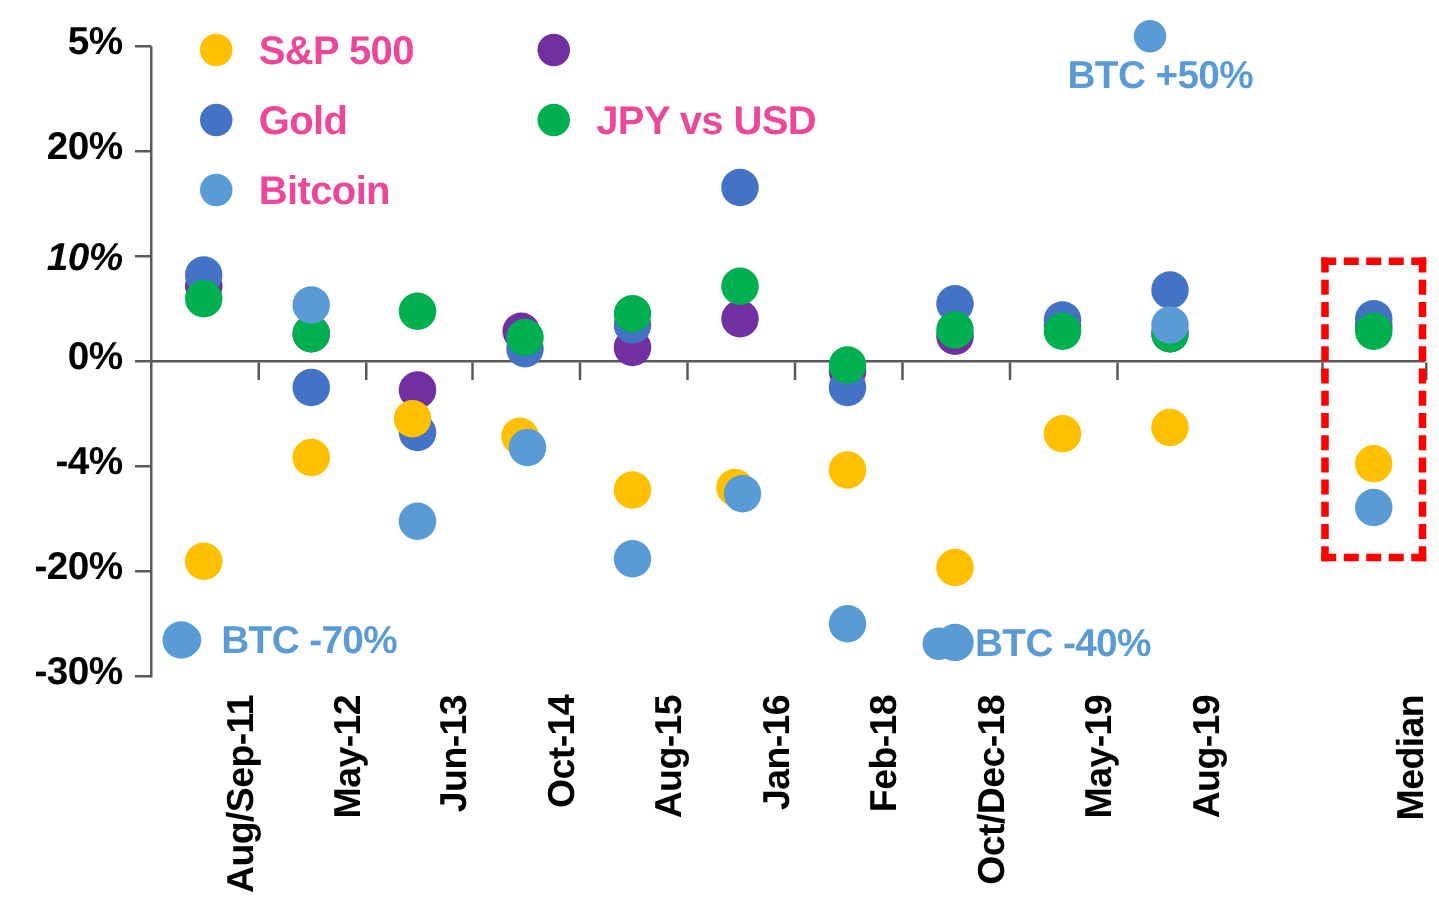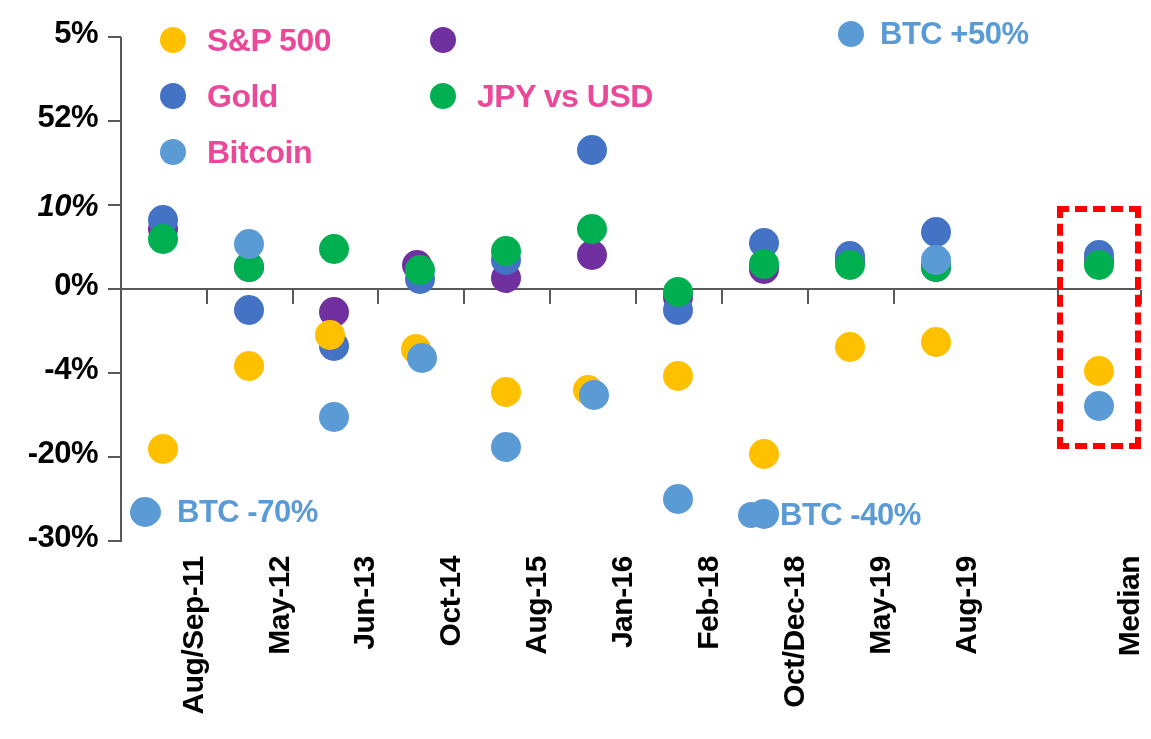--- a/index.html
+++ b/index.html
@@ -149,21 +149,21 @@
       <div class="y-tick" style="top: 36px;"></div>
       <div class="y-tick" style="top: 120px;"></div>
       <div class="y-tick" style="top: 204px;"></div>
       <div class="y-tick" style="top: 288px;"></div>
       <div class="y-tick" style="top: 372px;"></div>
       <div class="y-tick" style="top: 456px;"></div>
       <div class="y-tick" style="top: 540px;"></div>
     </div>
   <div id="y-tick-labels">
       <div class="y-tick-label" style="top: 15px;">5%</div>
-      <div class="y-tick-label" style="top: 99px;">52%</div>
+      <div class="y-tick-label" style="top: 99px;">20%</div>
       <div class="y-tick-label" style="top: 188px; font-style: italic;">10%</div>
       <div class="y-tick-label" style="top: 267px;">0%</div>
       <div class="y-tick-label" style="top: 351px;">-4%</div>
       <div class="y-tick-label" style="top: 435px;">-20%</div>
       <div class="y-tick-label" style="top: 519px;">-30%</div>
     </div>
   <div id="x-ticks">
       <div class="x-tick" style="left: 206px;"></div>
       <div class="x-tick" style="left: 292px;"></div>
       <div class="x-tick" style="left: 377px;"></div>
@@ -268,21 +268,21 @@
         <div class="legend-item">
           <span class="legend-swatch" style="background: rgb(112, 48, 160);"></span>
         </div>
         <div class="legend-item">
           <span class="legend-swatch" style="background: rgb(0, 176, 80);"></span>
           <span class="legend-label">JPY vs USD</span>
         </div>
       </div>
   </div>
 
-  <div class="callout" style="left:838px; top:16px;">
+  <div class="callout" style="left:838px; top:16px;flex-direction:column;">
     <span class="callout-dot" style="background:#5B9BD5;"></span>
     <span class="callout-text" style="color:#5B9BD5;">BTC +50%</span>
   </div>
 
   <div class="callout" style="left:135px; top:494px;">
     <span class="callout-dot" style="background:#5B9BD5;"></span>
     <span class="callout-text" style="color:#5B9BD5;">BTC -70%</span>
   </div>
 
   <div class="callout" style="left:738px; top:497px;">

